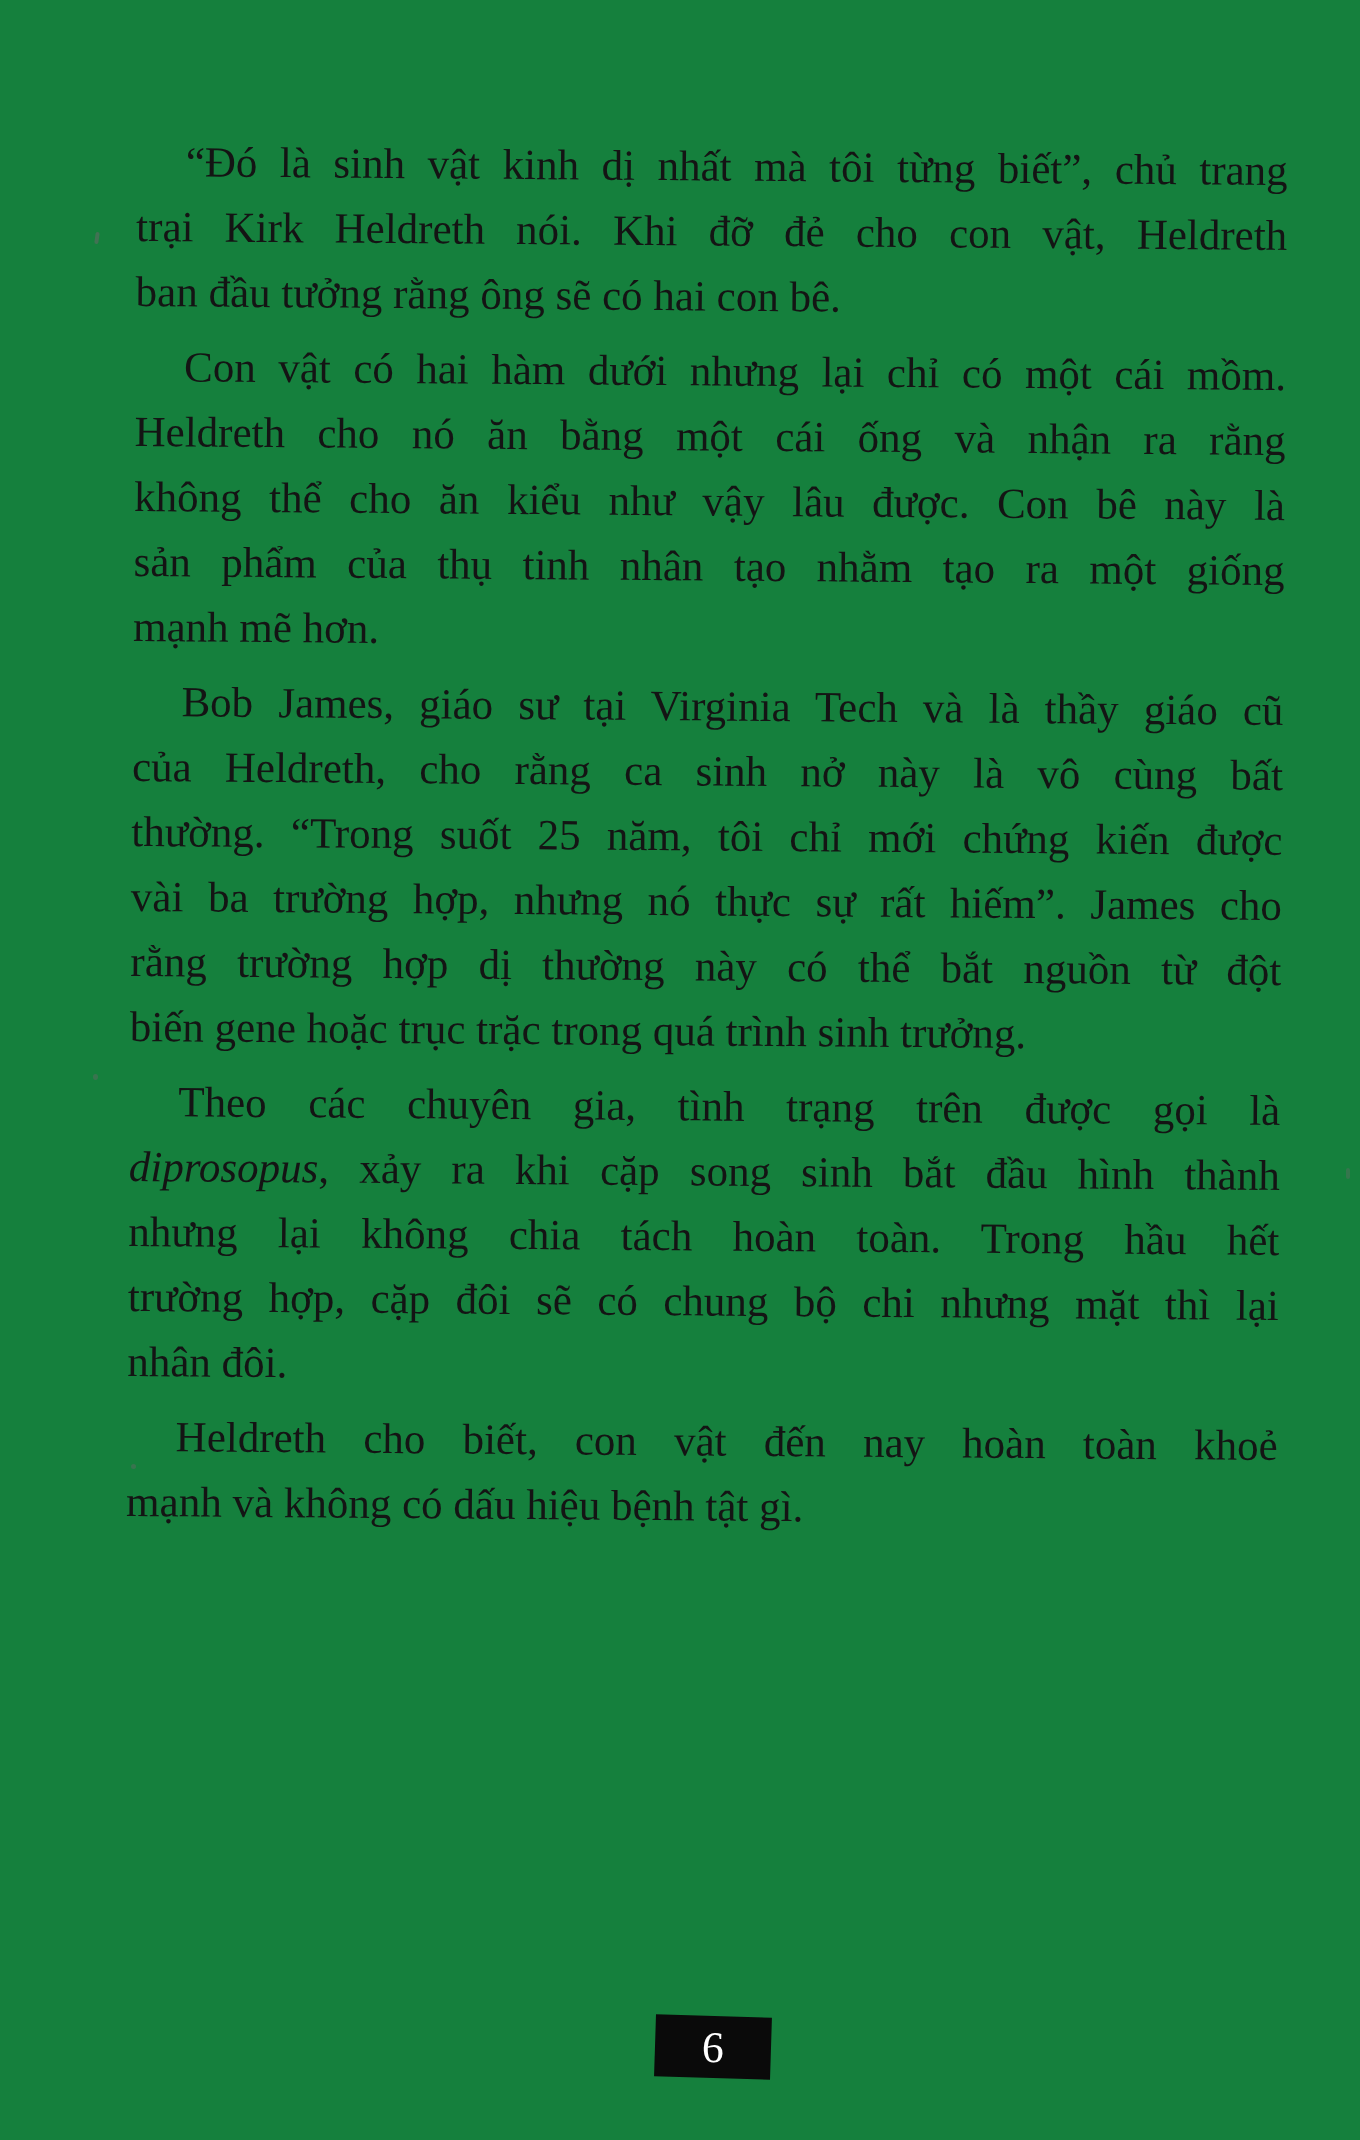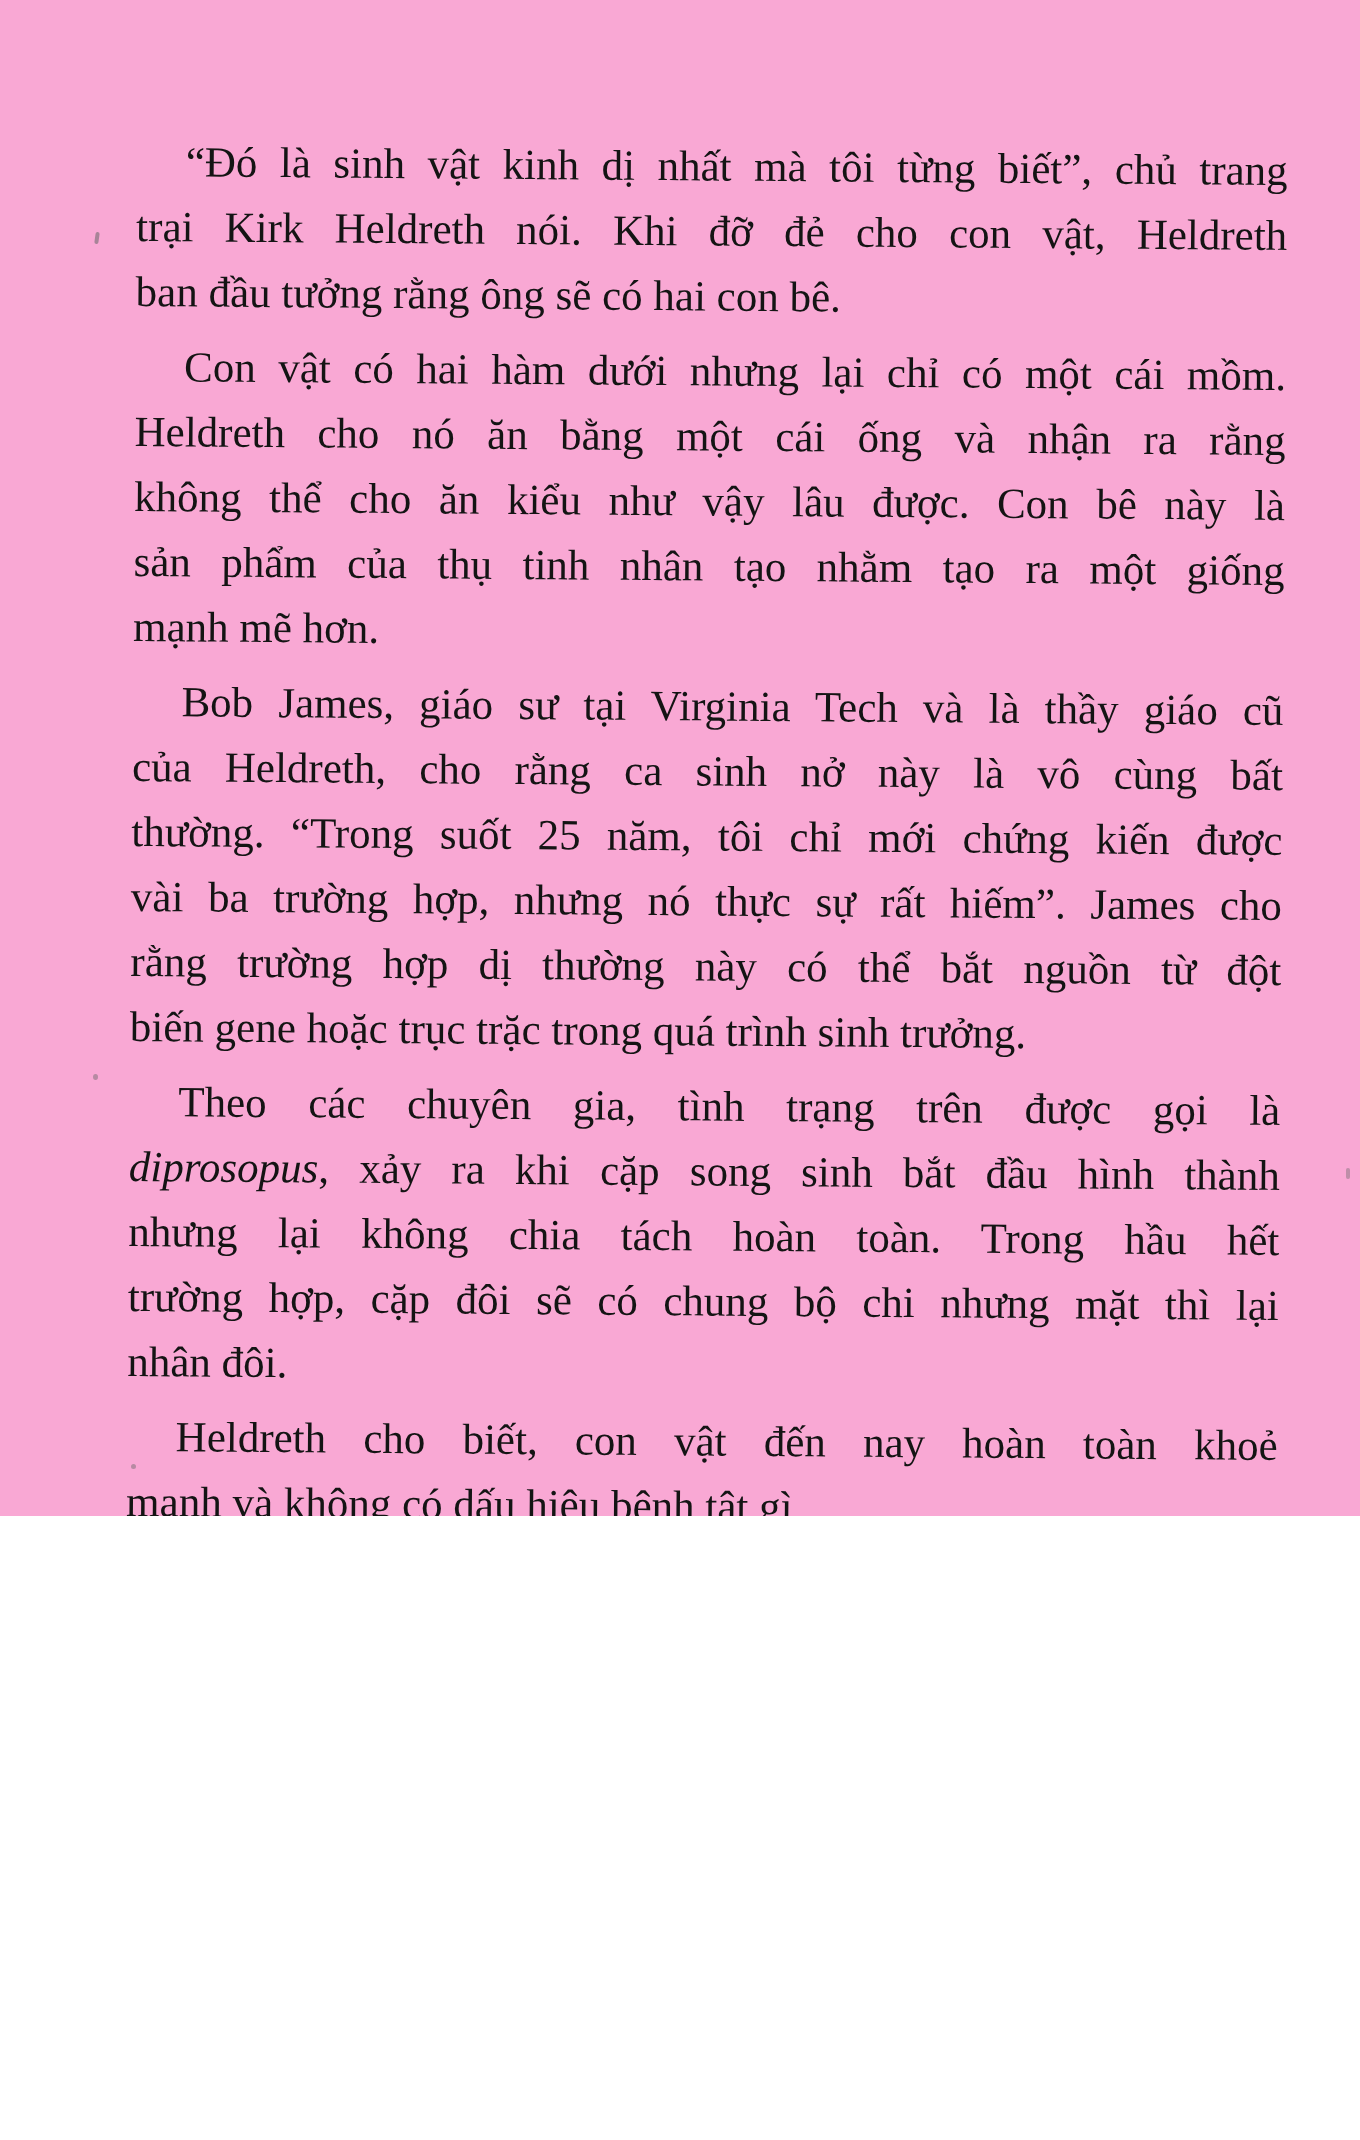--- a/index.html
+++ b/index.html
@@ -3,22 +3,22 @@
 <meta charset="utf-8">
 <style>
   html, body { margin: 0; padding: 0; }
   body {
     width: 1360px; height: 2140px;
     background: #ffffff;
     font-family: "Liberation Serif", serif;
   }
   .page {
     position: relative;
-    width: 1360px; height: 1516px;
-    background: #f9a8d4;
+    width: 1360px; height: 2140px;
+    background: #15803d;
     overflow: hidden;
   }
   .textblock {
     position: absolute;
     left: 137px; top: 129px;
     width: 1151px;
     color: #141414;
     font-size: 43px;
     line-height: 65px;
     transform: rotate(0.45deg);

